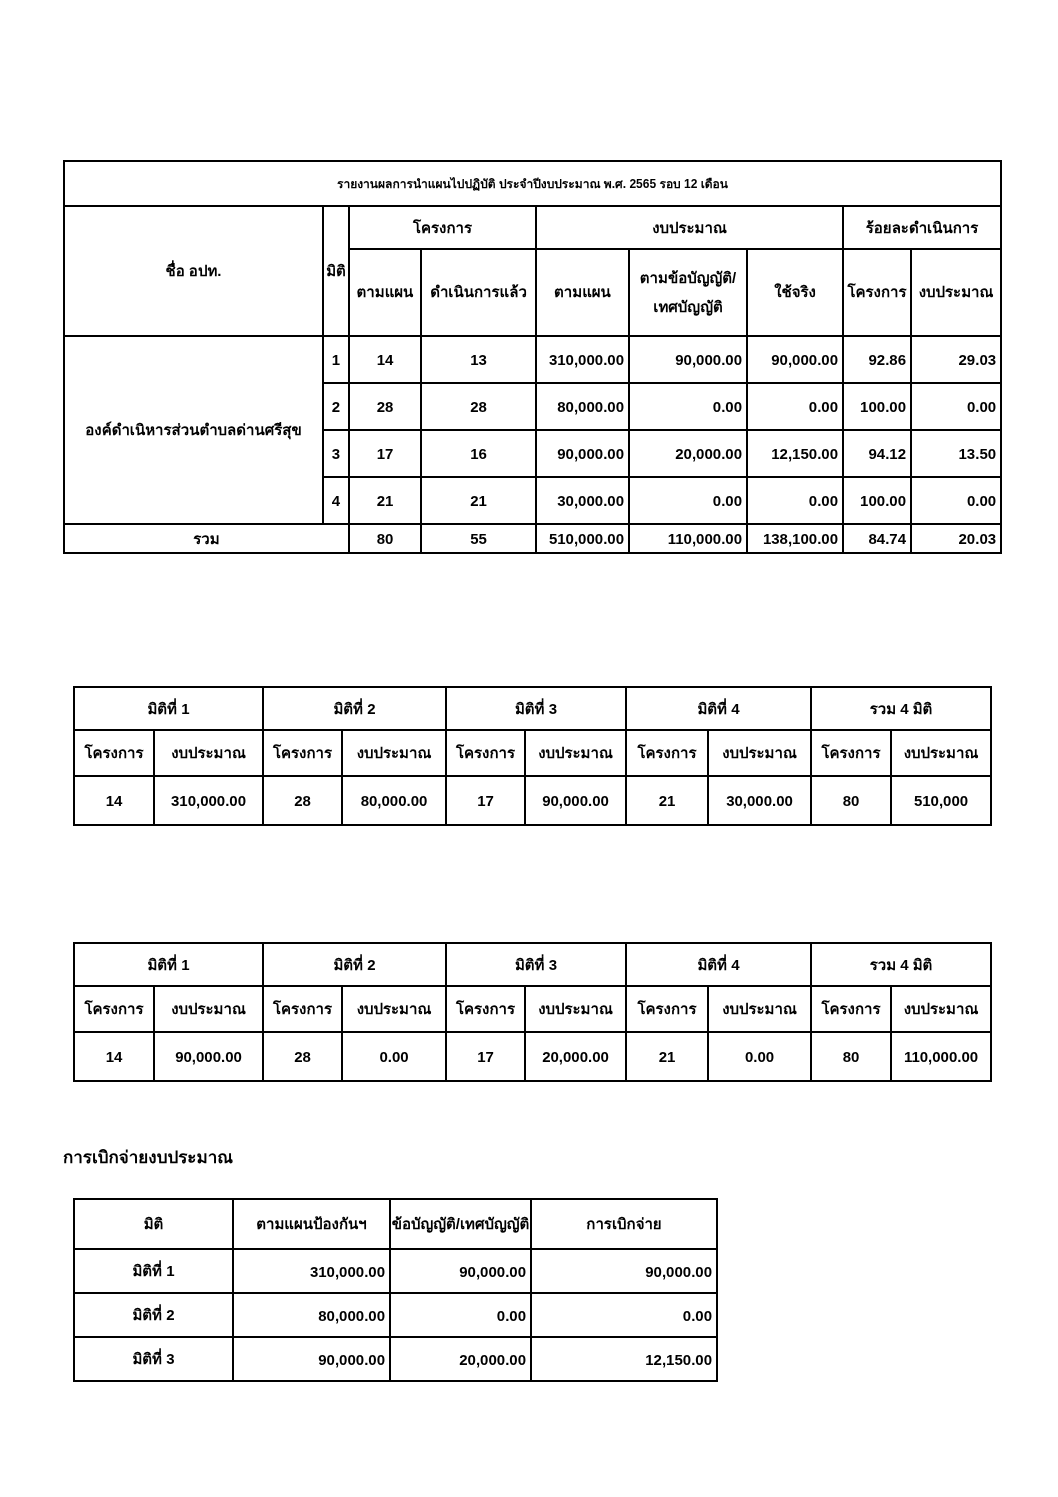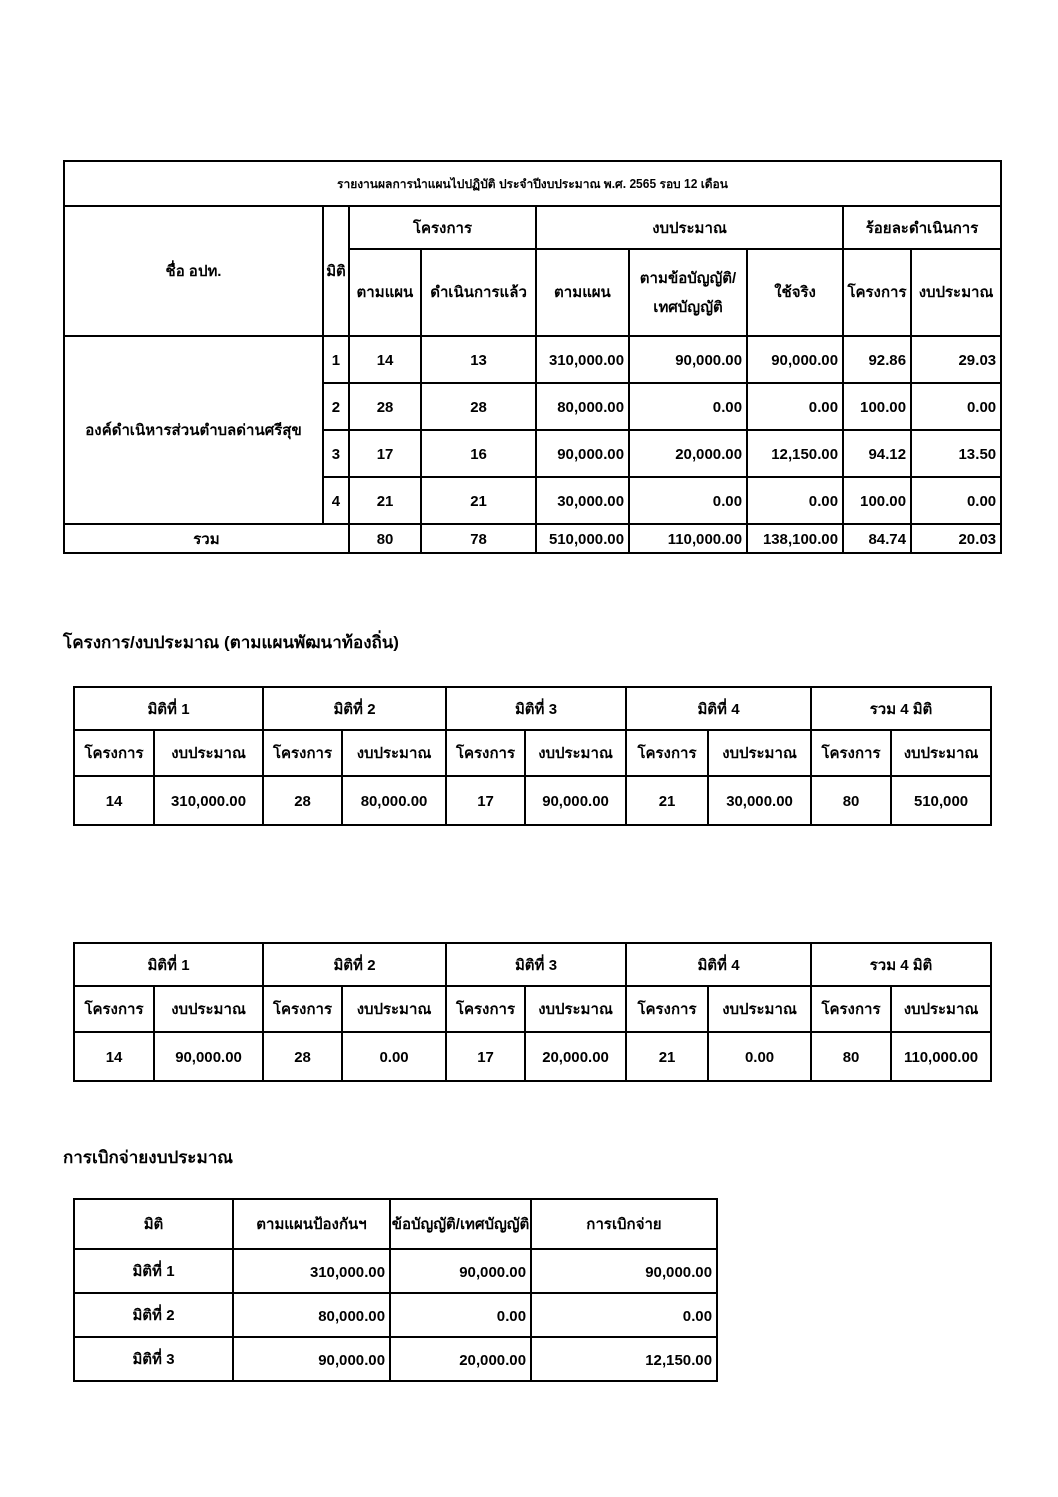--- a/index.html
+++ b/index.html
@@ -122,31 +122,30 @@
         <td>21</td>
         <td class="num">30,000.00</td>
         <td class="num">0.00</td>
         <td class="num">0.00</td>
         <td class="num">100.00</td>
         <td class="num">0.00</td>
       </tr>
       <tr class="r-t">
         <td colspan="2">รวม</td>
         <td>80</td>
-        <td>78</td>
+        <td>55</td>
         <td class="num">510,000.00</td>
         <td class="num">110,000.00</td>
         <td class="num">138,100.00</td>
         <td class="num">84.74</td>
         <td class="num">20.03</td>
       </tr>
     </tbody>
   </table>
 
-  <div class="abs sec-title" style="left:63px;top:628px;">โครงการ/งบประมาณ (ตามแผนพัฒนาท้องถิ่น)</div>
 
   <table class="t23 abs" style="left:73px;top:686px;">
     <colgroup>
       <col style="width:80px">
         <col style="width:109px">
         <col style="width:79px">
         <col style="width:104px">
       <col style="width:79px">
         <col style="width:101px">
         <col style="width:82px">

